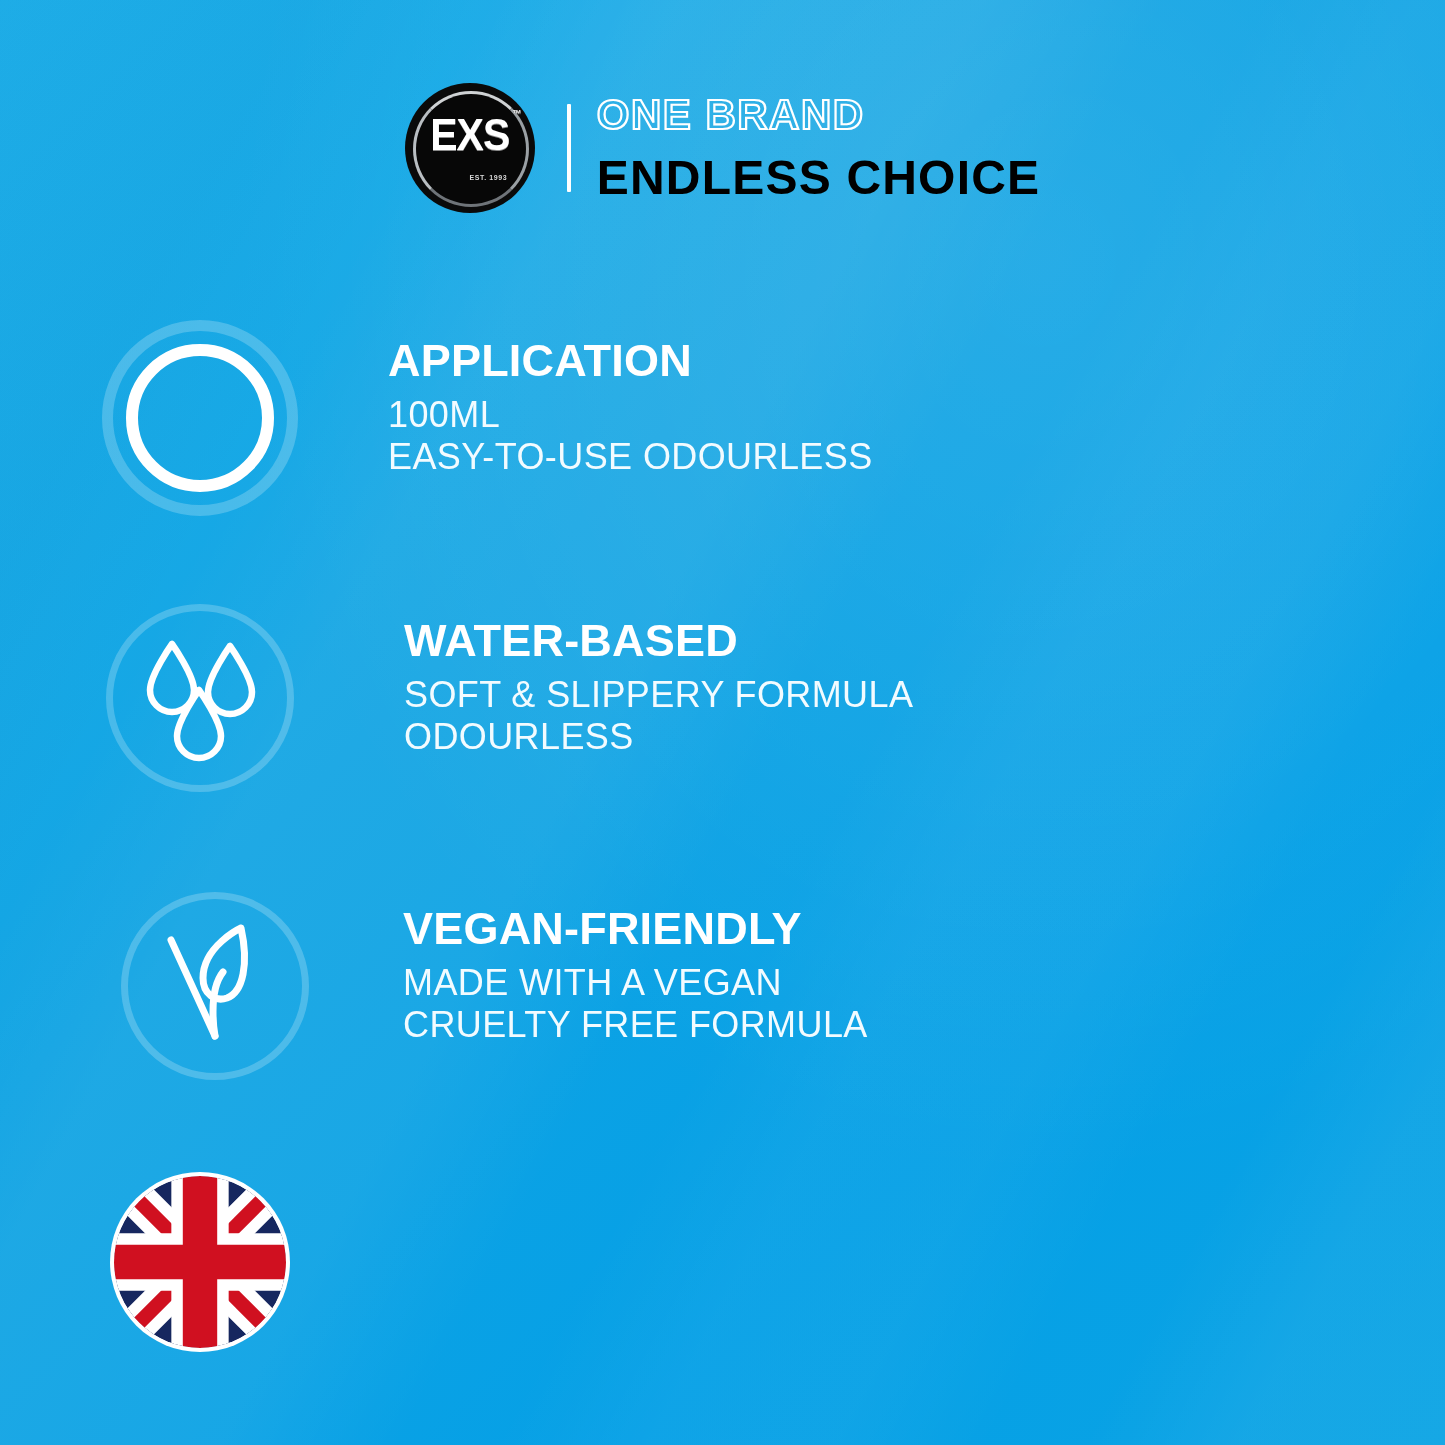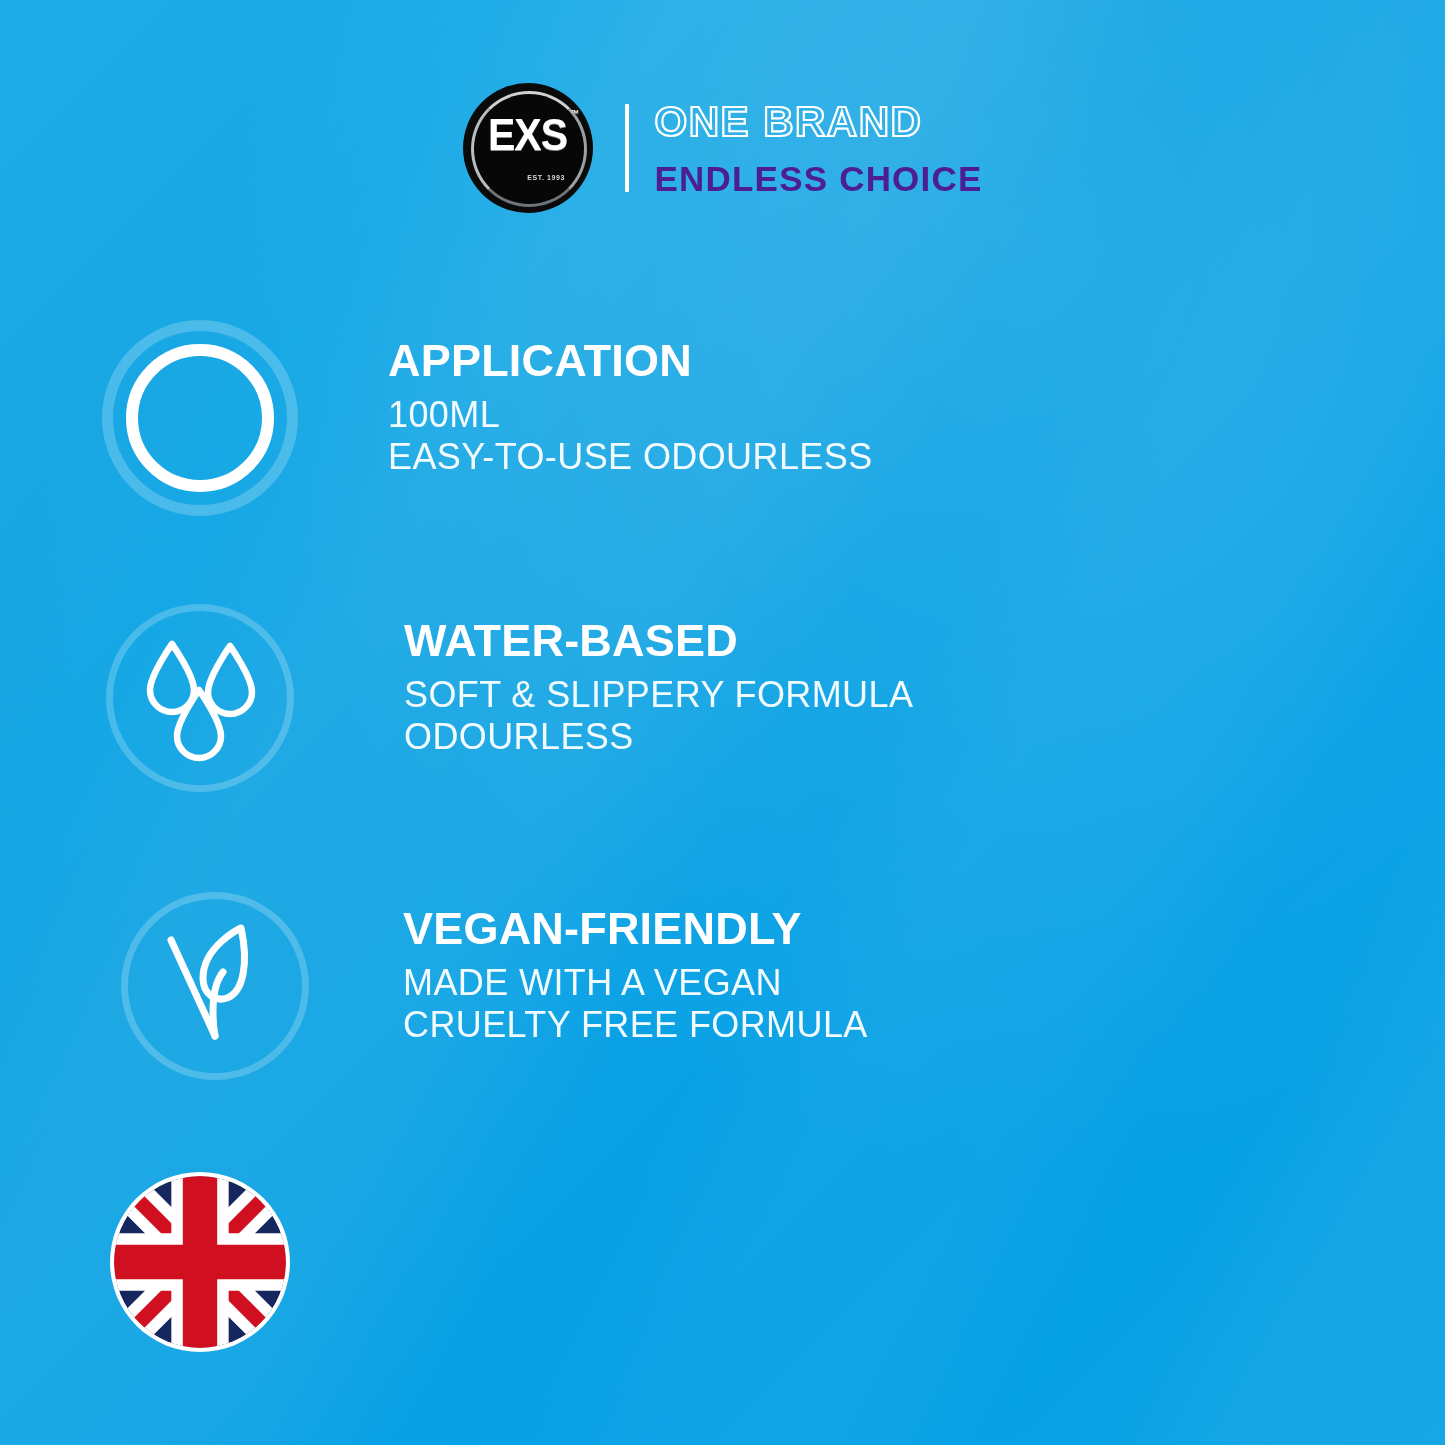--- a/index.html
+++ b/index.html
@@ -154,24 +154,24 @@
     font-size: 42px;
     font-weight: 700;
     letter-spacing: 1.5px;
     color: transparent;
     -webkit-text-stroke: 2.2px #ffffff;
     text-stroke: 2.2px #ffffff;
     margin-bottom: 18px;
     white-space: nowrap;
   }
   .hdr-line2 {
-    font-size: 35px;
+    font-size: 48px;
     font-weight: 700;
     letter-spacing: 1.2px;
-    color: #4c1d95;
+    color: #000000;
     white-space: nowrap;
   }
 
   
   .features {
     position: absolute;
     left: 0;
     top: 300px;
     width: 1445px;
   }

